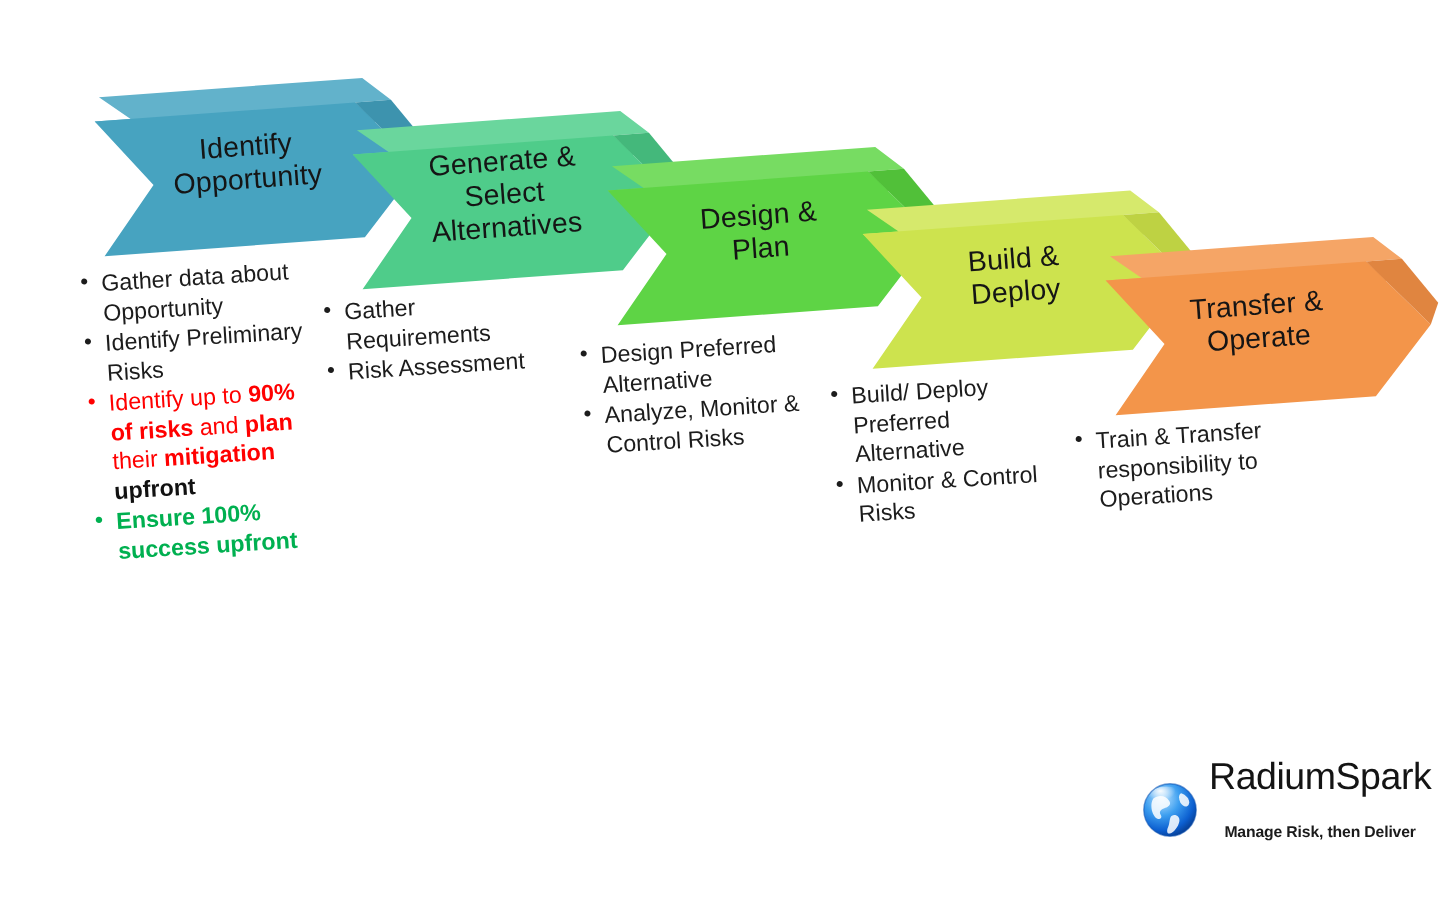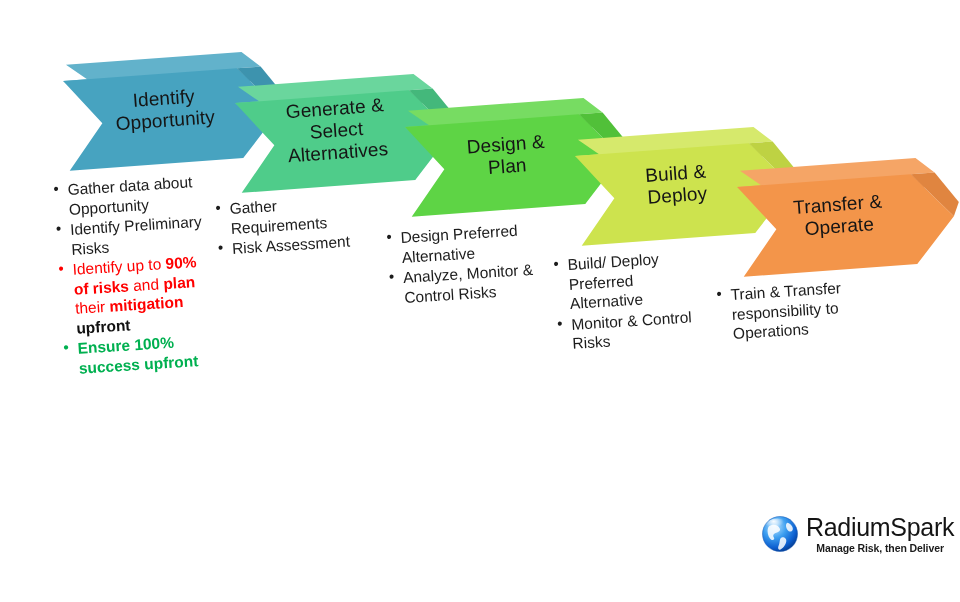--- a/index.html
+++ b/index.html
@@ -80,21 +80,21 @@
   .blk  { color: #111; font-weight: bold; }
 
   
   #logo {
     position: absolute;
     left: 760px;
     top: 508px;
     width: 186px;
     height: 52px;
     display: flex;
-    align-items: center;
+    align-items: flex-end;
   }
   #logo .globe {
     width: 40px;
     height: 40px;
     flex: 0 0 40px;
     margin-right: 6px;
   }
   #logo .words {
     display: flex;
     flex-direction: column;
@@ -104,21 +104,21 @@
   #logo .brand {
     font-size: 25px;
     color: #141414;
     letter-spacing: -.3px;
     font-family: "Liberation Sans", sans-serif;
   }
   #logo .tagline {
     font-size: 10.5px;
     font-weight: bold;
     color: #1b1b1b;
-    margin-top: 3px;
+    margin-top: 19px;
     text-align: center;
     letter-spacing: -.1px;
   }
 </style>
 </head>
 <body>
 
 <div id="canvas">
 
   <div class="stage" id="stage-0" style="left:50px; top:66px; transform:rotate(-4.2deg); transform-origin:left top;">

